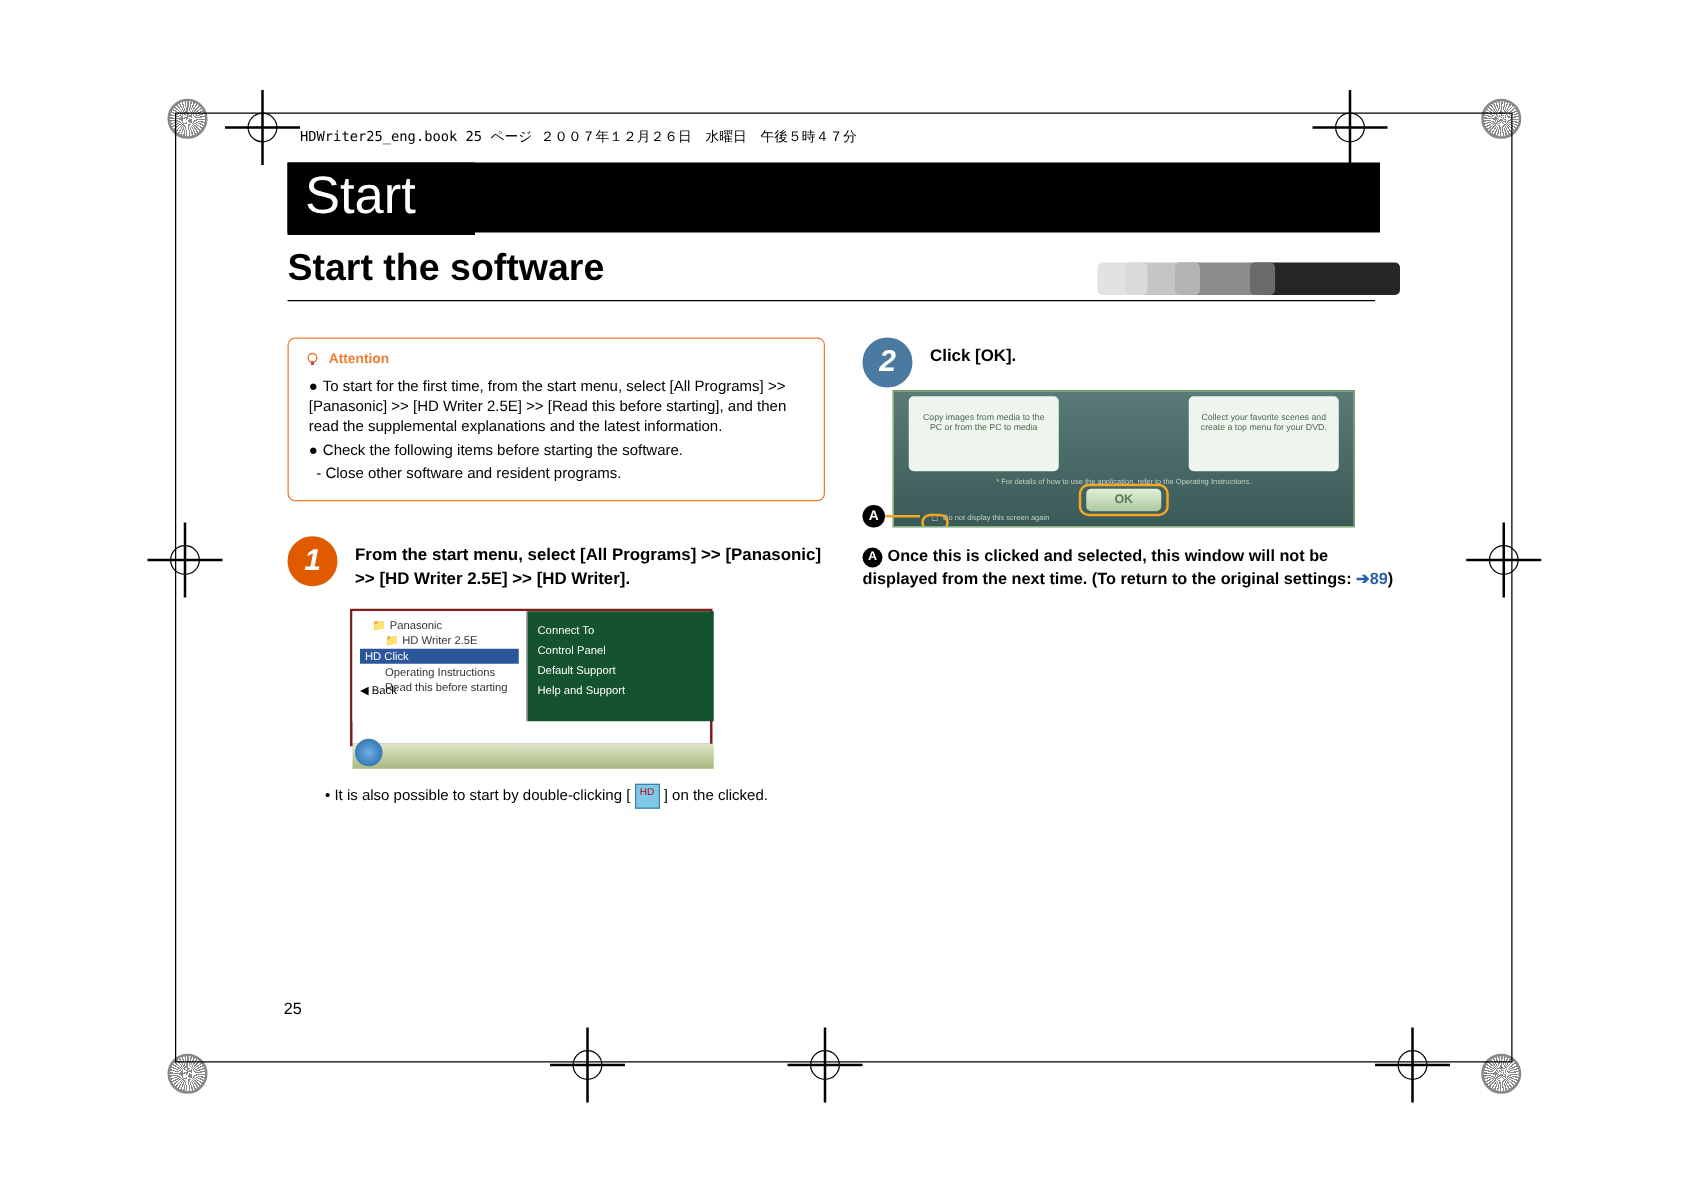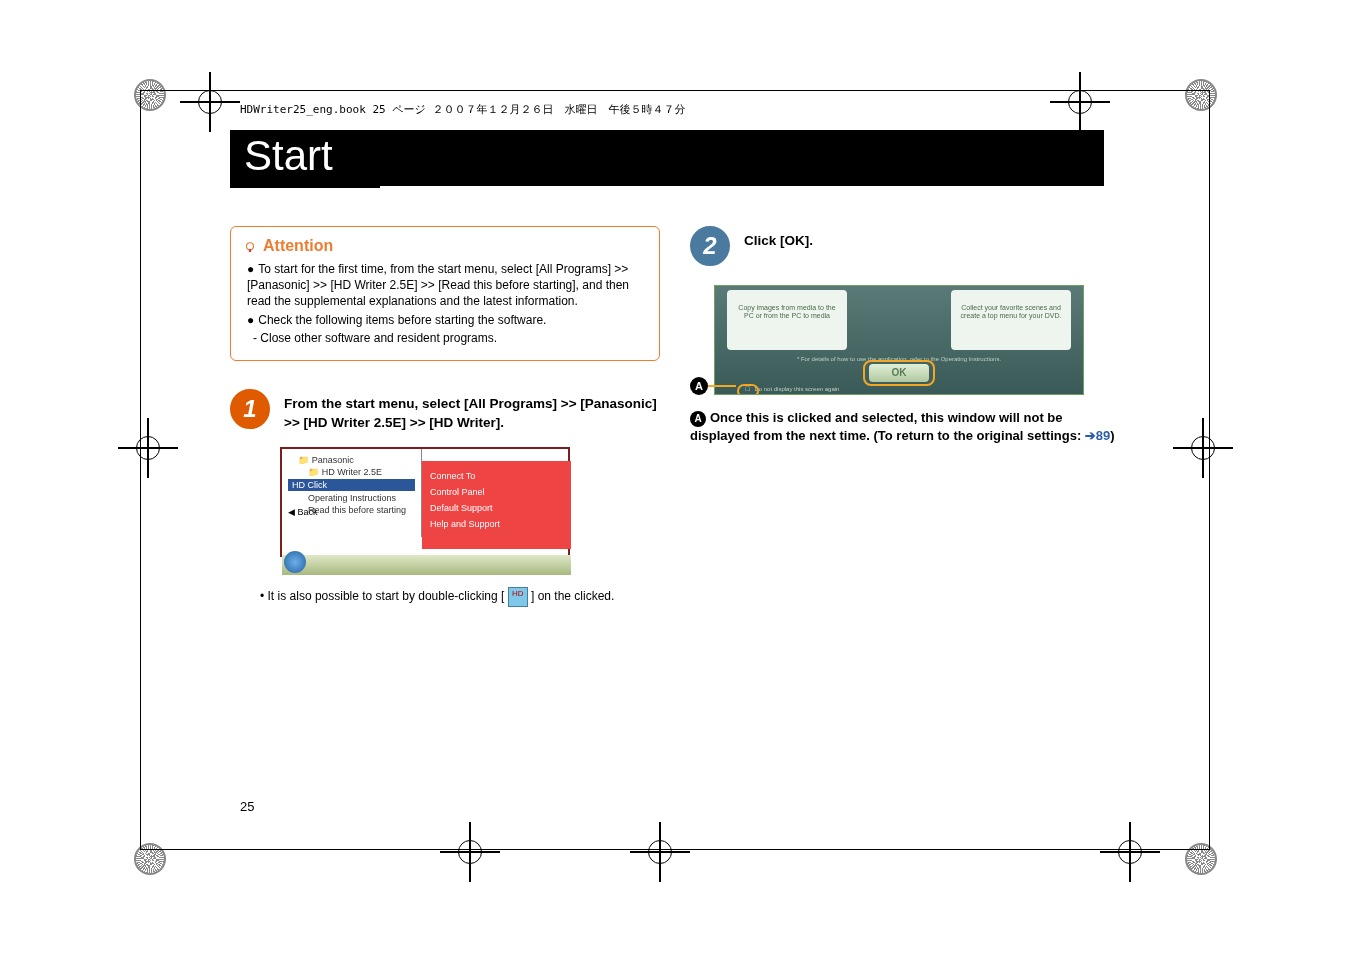--- a/index.html
+++ b/index.html
@@ -34,65 +34,65 @@
   .band { position: absolute; top: 130px; left: 230px; width: 874px; height: 56px; background: #000; z-index: 0; }
 
   .subtitle-row { position: relative; display: flex; align-items: center; margin-top: 10px; }
   .subtitle { font-size: 30px; color: #000; flex: 1; }
   .subtitle-line { height: 1px; background: #000; flex: none; width: 870px; position: absolute; top: 42px; left: 0; }
 
   .columns { display: flex; gap: 30px; margin-top: 38px; }
   .col { flex: 1; }
 
   .attention-box { border: 1.5px solid #ed7d31; border-radius: 6px; padding: 10px 12px 12px 12px; background: #fff; }
-  .attention-head { display: flex; align-items: flex-end; gap: 6px; color: #ed7d31; font-weight: bold; font-size: 16px; margin-bottom: 6px; }
+  .attention-head { display: flex; align-items: flex-start; gap: 6px; color: #ed7d31; font-weight: bold; font-size: 11px; margin-bottom: 6px; }
   .bulb-icon { width: 14px; height: 14px; display: inline-block; }
   .attention-box ul { list-style: none; padding-left: 4px; }
   .attention-box li { font-size: 12px; color: #000; line-height: 1.35; margin-bottom: 2px; }
   .attention-box .sub { padding-left: 12px; text-indent: -6px; }
   .bullet { font-size: 12px; margin-right: 4px; }
 
   .step-row { display: flex; align-items: flex-start; gap: 14px; margin-top: 28px; }
   .step-badge { min-width: 40px; height: 40px; border-radius: 50%; background: #e05a00; color: #fff; display: flex; align-items: center; justify-content: center; font-style: italic; font-weight: bold; font-size: 24px; border: 2px solid #e05a00; }
   .step-badge.blue { background: #4a7aa0; border-color: #4a7aa0; }
   .step-text { font-size: 13.5px; font-weight: bold; line-height: 1.4; padding-top: 6px; }
 
   .start-menu-shot { width: 290px; height: 110px; margin: 14px 0 10px 50px; border: 2px solid #7f1d1d; position: relative; font-size: 9px; }
   .sm-left { position: absolute; left: 0; top: 0; width: 140px; height: 88px; background: #fff; border-right: 1px solid #888; padding: 4px 6px; }
   .sm-left .folder { color: #333; margin: 2px 0; padding-left: 10px; }
   .sm-left .lv2 { padding-left: 20px; }
   .sm-left .sel { background: #2b579a; color: #fff; padding: 1px 4px; }
   .sm-left .back-row { position: absolute; bottom: 20px; left: 6px; }
-  .sm-right { position: absolute; left: 140px; top: 12px; width: 149px; height: 88px; background: #ef4444; color: #fff; padding: 4px 8px; }
+  .sm-right { position: absolute; left: 140px; top: 0; width: 149px; height: 88px; background: #14532d; color: #fff; padding: 4px 8px; }
   .sm-right div { margin: 6px 0; }
   .sm-search { position: absolute; bottom: 0; left: 0; width: 289px; height: 22px; background: #fff; border-top: 1px solid #aaa; padding: 2px 6px; color: #888; font-style: italic; }
   .sm-taskbar { position: absolute; bottom: -20px; left: 0; width: 289px; height: 20px; background: linear-gradient(#dfe8c8, #a8b880); }
   .sm-taskbar .start-orb { position: absolute; left: 2px; top: -4px; width: 22px; height: 22px; border-radius: 50%; background: radial-gradient(#6fb0e8, #2060a0); }
 
   .footnote { font-size: 12px; margin-left: 30px; line-height: 1.4; }
   .inline-icon { display: inline-block; width: 20px; height: 20px; background: #7fc8e8; border: 1px solid #4080a0; vertical-align: middle; font-size: 8px; color: #b00; text-align: center; line-height: 10px; padding-top:1px; }
 
-  .app-shot { width: 370px; height: 110px; border: 1px solid #70a060; position: relative; background: linear-gradient(#5a7a78, #3a5a58); margin-top: 19px; overflow: hidden; }
+  .app-shot { width: 370px; height: 110px; border: 1px solid #70a060; position: relative; background: linear-gradient(#5a7a78, #3a5a58); margin-top: 2px; overflow: hidden; }
   .app-shot .panel { position: absolute; top: 4px; width: 120px; height: 60px; background: #eef5ef; border-radius: 4px; }
   .app-shot .panel.left { left: 12px; }
   .app-shot .panel.right { right: 12px; }
   .app-shot .panel-title { font-size: 7px; color: #4a6a4a; text-align: center; padding: 14px 6px; line-height: 1.2; }
   .app-shot .mid-text { position: absolute; top: 70px; left: 20px; right: 20px; font-size: 6px; color: #c0d0c0; text-align: center; }
   .app-shot .ok-btn { position: absolute; bottom: 12px; left: 50%; transform: translateX(-50%); width: 60px; height: 18px; background: linear-gradient(#e0f0d8, #b0c8a0); border-radius: 4px; text-align: center; font-size: 10px; color: #5a7a58; line-height: 18px; font-weight: bold; }
   .app-shot .ok-ring { position: absolute; bottom: 8px; left: 50%; transform: translateX(-50%); width: 72px; height: 26px; border: 2.5px solid #f5a623; border-radius: 8px; }
   .app-shot .chk-row { position: absolute; bottom: 2px; left: 30px; font-size: 6px; color: #c0d0c0; display: flex; align-items: center; gap: 4px; }
   .chk-ring { position: absolute; bottom: -4px; left: 22px; width: 22px; height: 14px; border: 2.5px solid #f5a623; border-radius: 10px; }
   .callout-A { position: absolute; left: -24px; bottom: 0px; width: 18px; height: 18px; border-radius: 50%; background: #000; color: #fff; font-size: 11px; font-weight: bold; text-align: center; line-height: 18px; }
   .callout-line { position: absolute; left: -6px; bottom: 8px; width: 28px; height: 2px; background: #f5a623; }
 
   .callout-text { font-size: 13px; font-weight: bold; margin-top: 14px; line-height: 1.4; }
   .callout-text .A { display: inline-block; width: 16px; height: 16px; border-radius: 50%; background: #000; color: #fff; font-size: 10px; text-align: center; line-height: 16px; margin-right: 4px; vertical-align: middle; }
   .link { color: #2a5eaa; }
 
-  .page-num { position: absolute; left: 240px; bottom: 140px; font-size: 13px; }
+  .page-num { position: absolute; left: 227px; bottom: 140px; font-size: 13px; }
   .deco-stripes { position:absolute; top:12px; right:0; width:260px; height:30px; }
   .deco-stripes span { position:absolute; height:26px; border-radius:4px; opacity:0.85;}
 </style>
 </head>
 <body>
 
 <div class="reg-mark reg-mark-tl">
     <div class="reg-circle"></div>
   </div>
 <div class="reg-mark reg-mark-tr">
@@ -143,20 +143,30 @@
 
 <div class="outer-frame"></div>
 
 <div class="header-strip">HDWriter25_eng.book  25 ページ  ２００７年１２月２６日　水曜日　午後５時４７分</div>
 
 <div class="band"></div>
 
 <div class="page">
   <h1 class="title-head">Start</h1>
 
+  <div class="subtitle-row">
+    <h2 class="subtitle">Start the software</h2>
+    <div class="deco-stripes">
+      <span style="right:0;width:120px;background:#000;"></span>
+      <span style="right:100px;width:80px;background:#777;"></span>
+      <span style="right:160px;width:60px;background:#bbb;"></span>
+      <span style="right:202px;width:40px;background:#ddd;"></span>
+    </div>
+    <div class="subtitle-line"></div>
+  </div>
 
   <div class="columns">
 
     <div class="col">
       <div class="attention-box">
         <div class="attention-head">
           <span class="bulb-icon">
             <svg viewBox="0 0 24 24" width="14" height="14">
                 <circle cx="12" cy="9" r="6" fill="none" stroke="#ed7d31" stroke-width="2"></circle>
                 <rect x="10" y="14" width="4" height="5" fill="#d04040"></rect>

